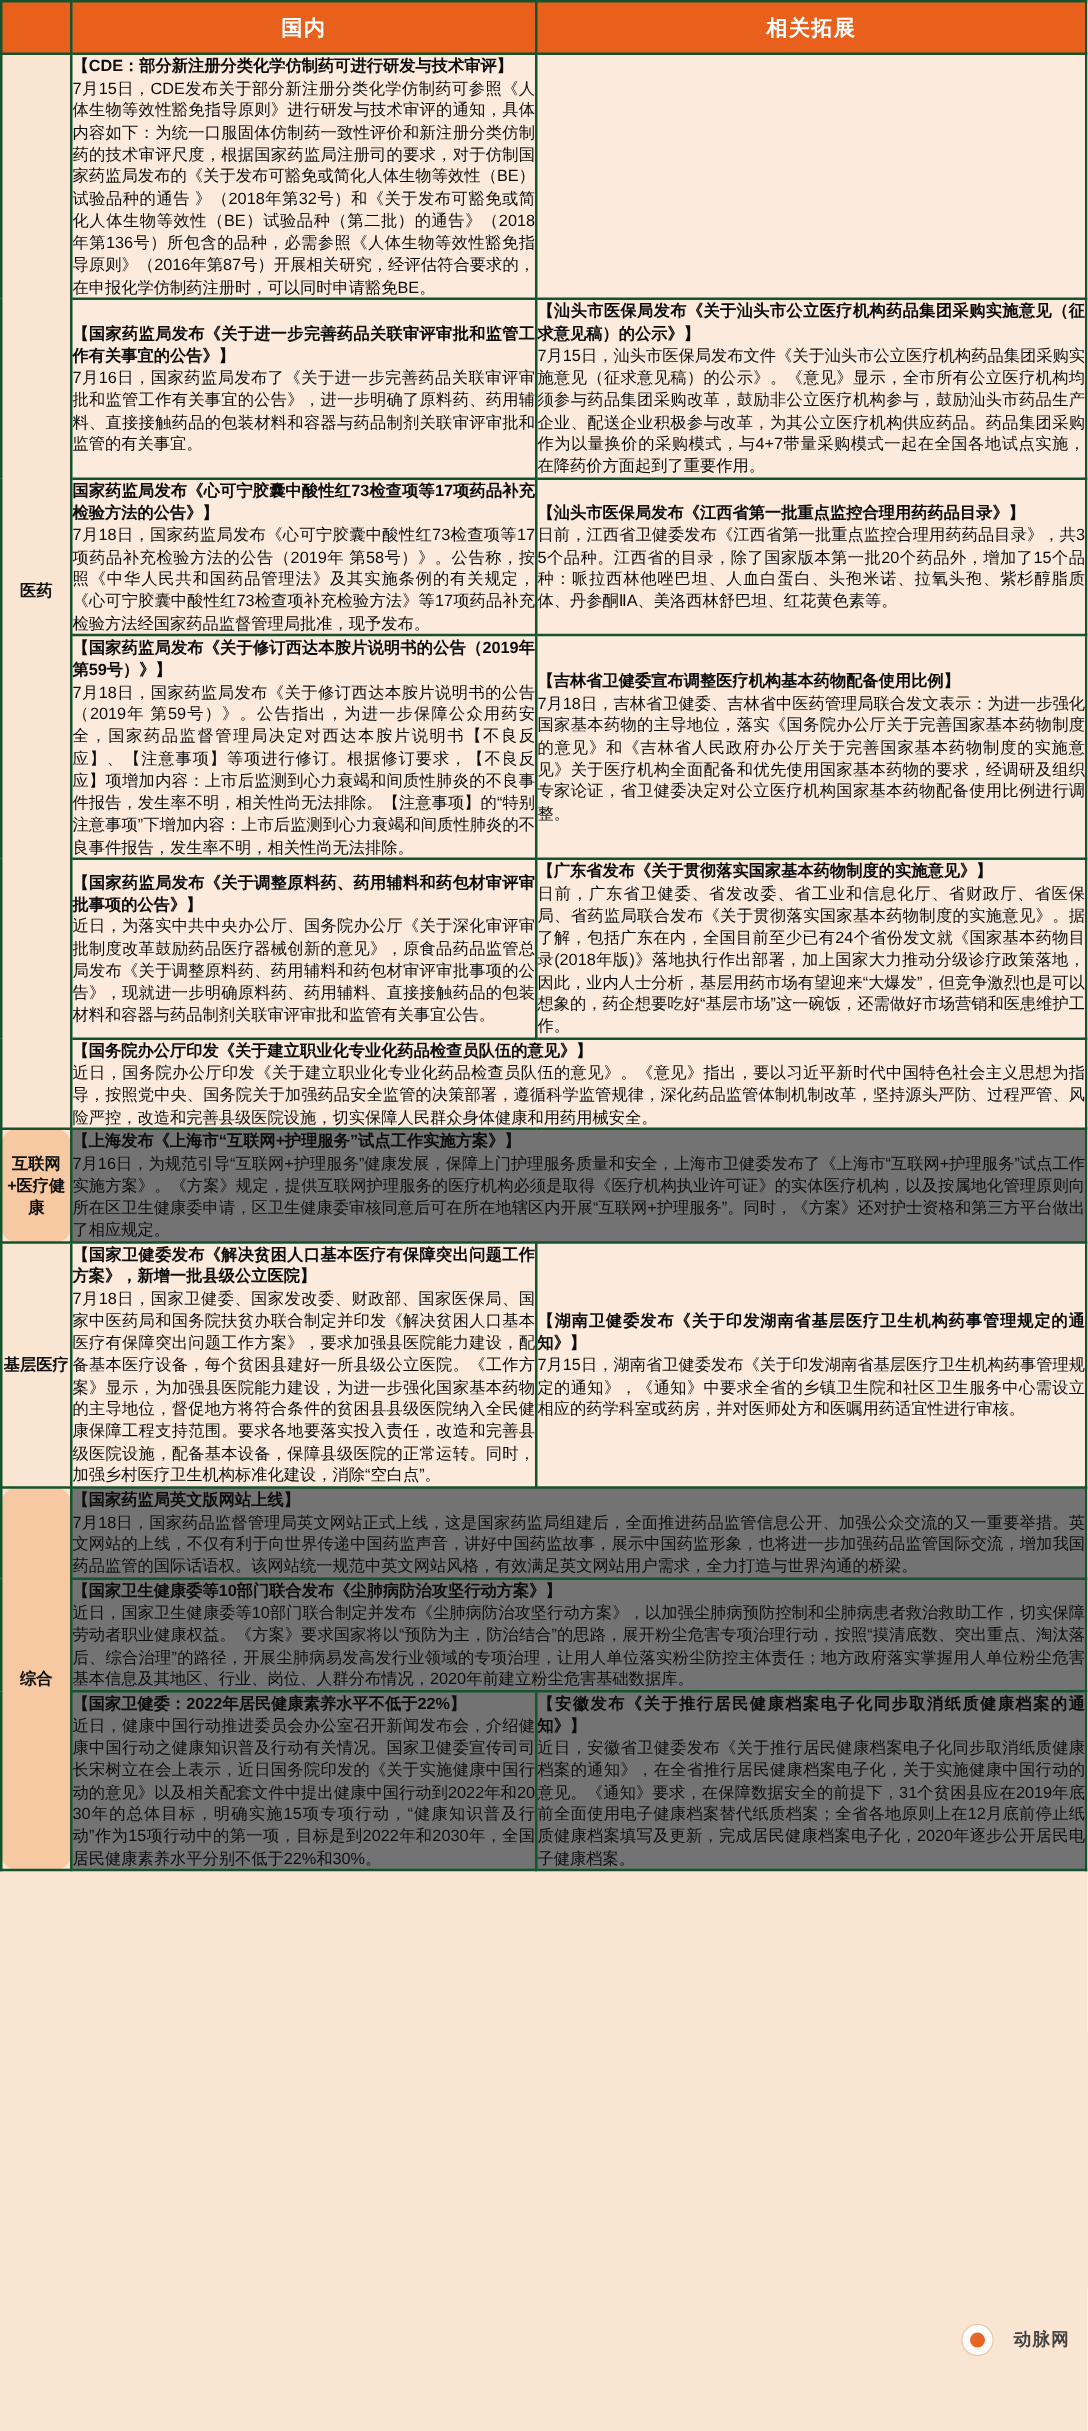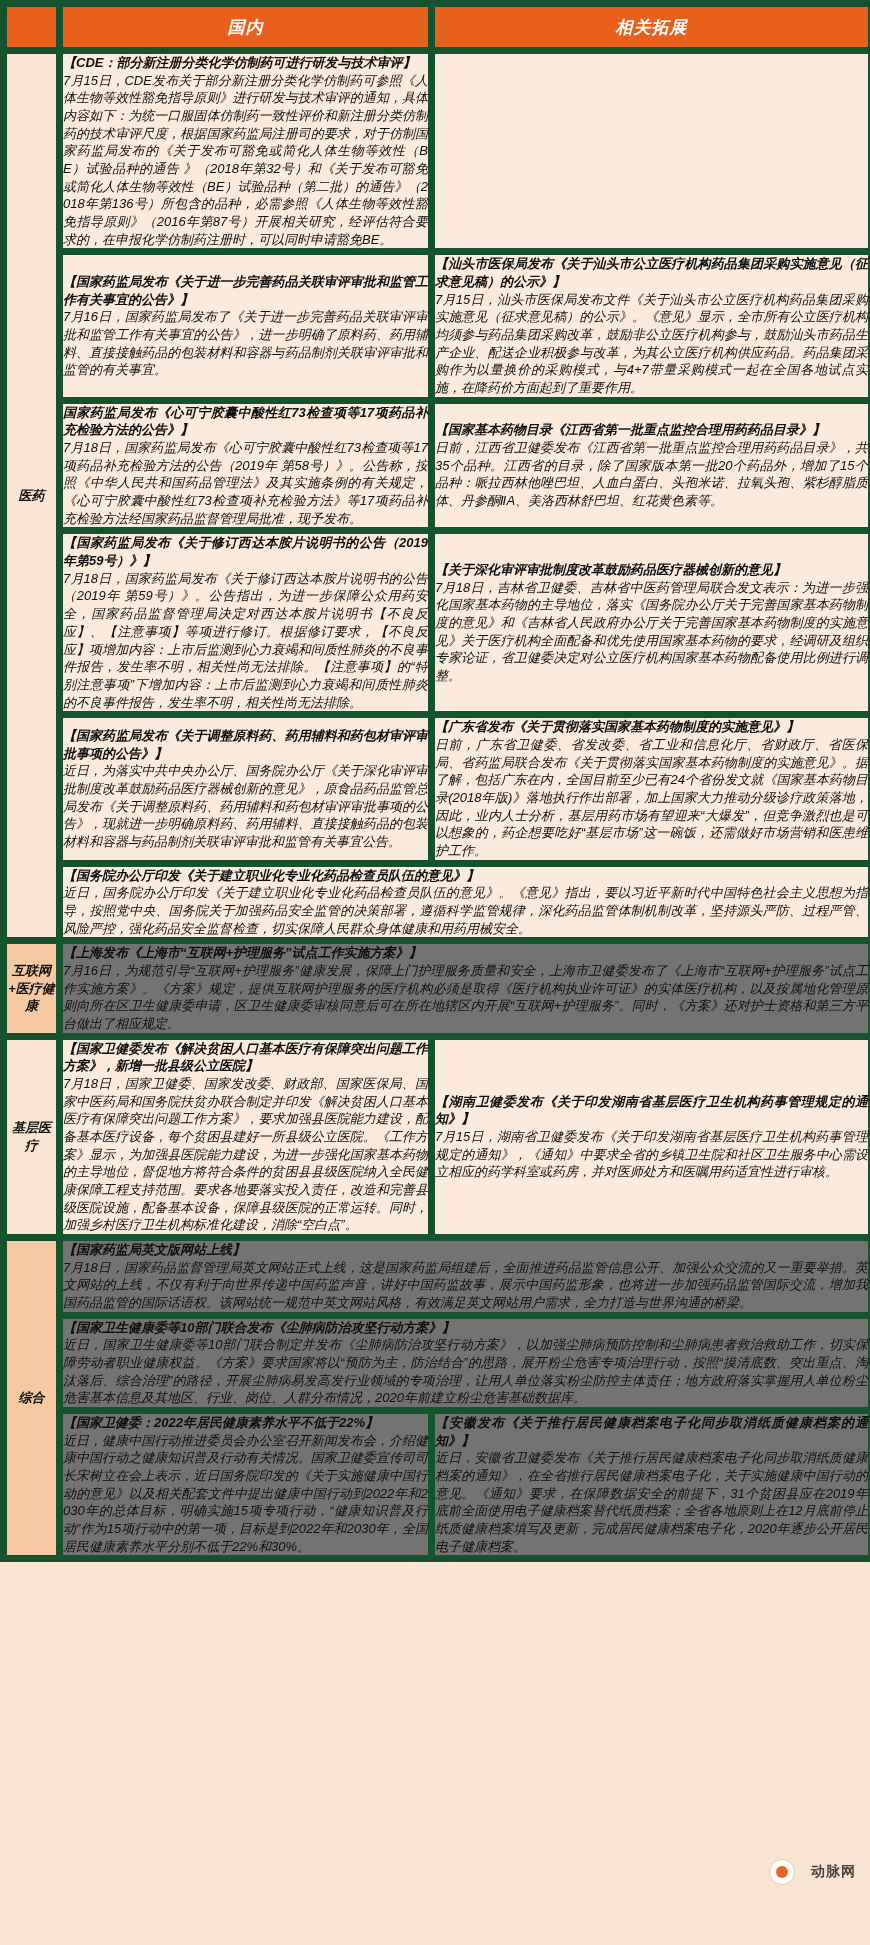--- a/index.html
+++ b/index.html
@@ -16,24 +16,23 @@
     box-sizing:border-box;
     position:relative;
     overflow:hidden;
   }
   table.grid{
     border-collapse:collapse;
     width:870px;
     table-layout:fixed;
   }
   table.grid td,table.grid th{
-    border:7px solid #14532d;
+    border:2px solid #14532d;
     vertical-align:middle;
     padding:0;
-    font-style:italic;
   }
   
   th.hdr{
     background:#E8601C;
     color:#ffffff;
     font-weight:bold;
     font-size:17px;
     height:40px;
     text-align:center;
     letter-spacing:1px;
@@ -151,35 +150,35 @@
         </tr>
         <tr>
           <td class="cell">
             <div class="para">
               <span class="t b">国家药监局发布《心可宁胶囊中酸性红73检查项等17项药品补充检验方法的公告》】</span>
               <span class="b">7月18日，国家药监局发布《心可宁胶囊中酸性红73检查项等17项药品补充检验方法的公告（2019年 第58号）》。公告称，按照《中华人民共和国药品管理法》及其实施条例的有关规定，《心可宁胶囊中酸性红73检查项补充检验方法》等17项药品补充检验方法经国家药品监督管理局批准，现予发布。</span>
             </div>
           </td>
           <td class="cell">
             <div class="para">
-              <span class="t b">【国家基本药物目录《江西省第一批重点监控合理用药药品目录》】</span>
+              <span class="t b">【汕头市医保局发布《江西省第一批重点监控合理用药药品目录》】</span>
               <span class="b">日前，江西省卫健委发布《江西省第一批重点监控合理用药药品目录》，共35个品种。江西省的目录，除了国家版本第一批20个药品外，增加了15个品种：哌拉西林他唑巴坦、人血白蛋白、头孢米诺、拉氧头孢、紫杉醇脂质体、丹参酮ⅡA、美洛西林舒巴坦、红花黄色素等。</span>
             </div>
           </td>
         </tr>
         <tr>
           <td class="cell">
             <div class="para">
               <span class="t b">【国家药监局发布《关于修订西达本胺片说明书的公告（2019年第59号）》】</span>
               <span class="b">7月18日，国家药监局发布《关于修订西达本胺片说明书的公告（2019年 第59号）》。公告指出，为进一步保障公众用药安全，国家药品监督管理局决定对西达本胺片说明书【不良反应】、【注意事项】等项进行修订。根据修订要求，【不良反应】项增加内容：上市后监测到心力衰竭和间质性肺炎的不良事件报告，发生率不明，相关性尚无法排除。【注意事项】的“特别注意事项”下增加内容：上市后监测到心力衰竭和间质性肺炎的不良事件报告，发生率不明，相关性尚无法排除。</span>
             </div>
           </td>
           <td class="cell">
             <div class="para">
-              <span class="t b">【关于深化审评审批制度改革鼓励药品医疗器械创新的意见】</span>
+              <span class="t b">【吉林省卫健委宣布调整医疗机构基本药物配备使用比例】</span>
               <span class="b">7月18日，吉林省卫健委、吉林省中医药管理局联合发文表示：为进一步强化国家基本药物的主导地位，落实《国务院办公厅关于完善国家基本药物制度的意见》和《吉林省人民政府办公厅关于完善国家基本药物制度的实施意见》关于医疗机构全面配备和优先使用国家基本药物的要求，经调研及组织专家论证，省卫健委决定对公立医疗机构国家基本药物配备使用比例进行调整。</span>
             </div>
           </td>
         </tr>
         <tr>
           <td class="cell">
             <div class="para">
               <span class="t b">【国家药监局发布《关于调整原料药、药用辅料和药包材审评审批事项的公告》】</span>
               <span class="b">近日，为落实中共中央办公厅、国务院办公厅《关于深化审评审批制度改革鼓励药品医疗器械创新的意见》，原食品药品监管总局发布《关于调整原料药、药用辅料和药包材审评审批事项的公告》，现就进一步明确原料药、药用辅料、直接接触药品的包装材料和容器与药品制剂关联审评审批和监管有关事宜公告。</span>
             </div>
@@ -188,21 +187,21 @@
             <div class="para">
               <span class="t b">【广东省发布《关于贯彻落实国家基本药物制度的实施意见》】</span>
               <span class="b">日前，广东省卫健委、省发改委、省工业和信息化厅、省财政厅、省医保局、省药监局联合发布《关于贯彻落实国家基本药物制度的实施意见》。据了解，包括广东在内，全国目前至少已有24个省份发文就《国家基本药物目录(2018年版)》落地执行作出部署，加上国家大力推动分级诊疗政策落地，因此，业内人士分析，基层用药市场有望迎来“大爆发”，但竞争激烈也是可以想象的，药企想要吃好“基层市场”这一碗饭，还需做好市场营销和医患维护工作。</span>
             </div>
           </td>
         </tr>
         <tr>
           <td class="cell" colspan="2">
             <div class="para">
               <span class="t b">【国务院办公厅印发《关于建立职业化专业化药品检查员队伍的意见》】</span>
-              <span class="b">近日，国务院办公厅印发《关于建立职业化专业化药品检查员队伍的意见》。《意见》指出，要以习近平新时代中国特色社会主义思想为指导，按照党中央、国务院关于加强药品安全监管的决策部署，遵循科学监管规律，深化药品监管体制机制改革，坚持源头严防、过程严管、风险严控，强化药品安全监督检查，切实保障人民群众身体健康和用药用械安全。</span>
+              <span class="b">近日，国务院办公厅印发《关于建立职业化专业化药品检查员队伍的意见》。《意见》指出，要以习近平新时代中国特色社会主义思想为指导，按照党中央、国务院关于加强药品安全监管的决策部署，遵循科学监管规律，深化药品监管体制机制改革，坚持源头严防、过程严管、风险严控，改造和完善县级医院设施，切实保障人民群众身体健康和用药用械安全。</span>
             </div>
           </td>
         </tr>
         <tr>
           <td class="cat shade" rowspan="1">互联网+医疗健康</td>
           <td class="cell shade" colspan="2">
             <div class="para">
               <span class="t b">【上海发布《上海市“互联网+护理服务”试点工作实施方案》】</span>
               <span class="b">7月16日，为规范引导“互联网+护理服务”健康发展，保障上门护理服务质量和安全，上海市卫健委发布了《上海市“互联网+护理服务”试点工作实施方案》。《方案》规定，提供互联网护理服务的医疗机构必须是取得《医疗机构执业许可证》的实体医疗机构，以及按属地化管理原则向所在区卫生健康委申请，区卫生健康委审核同意后可在所在地辖区内开展“互联网+护理服务”。同时，《方案》还对护士资格和第三方平台做出了相应规定。</span>
             </div>

